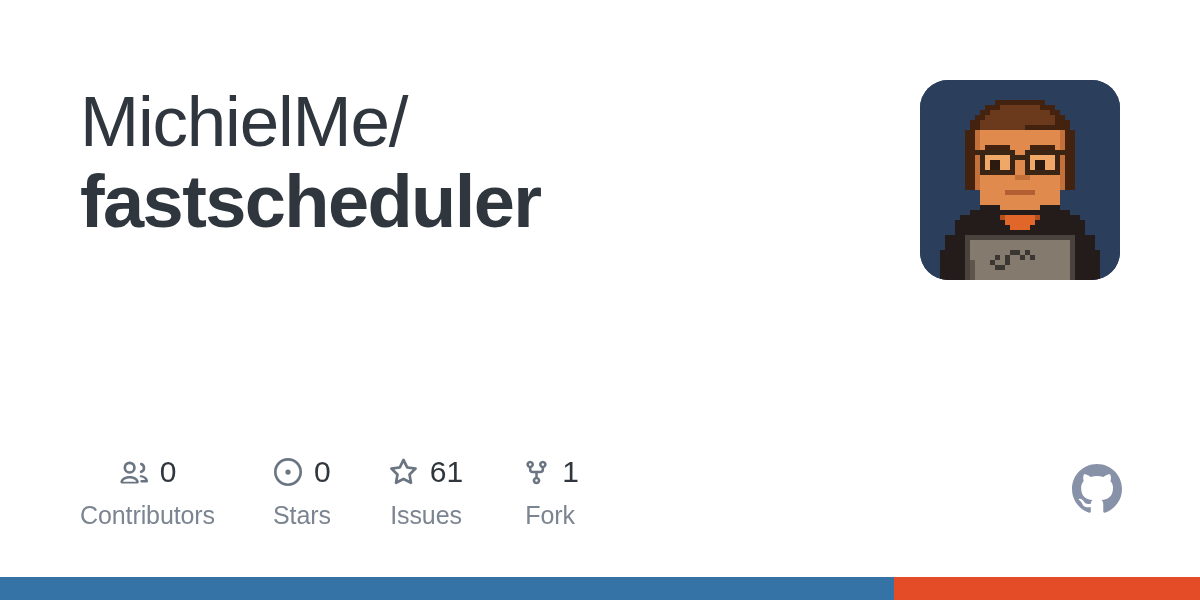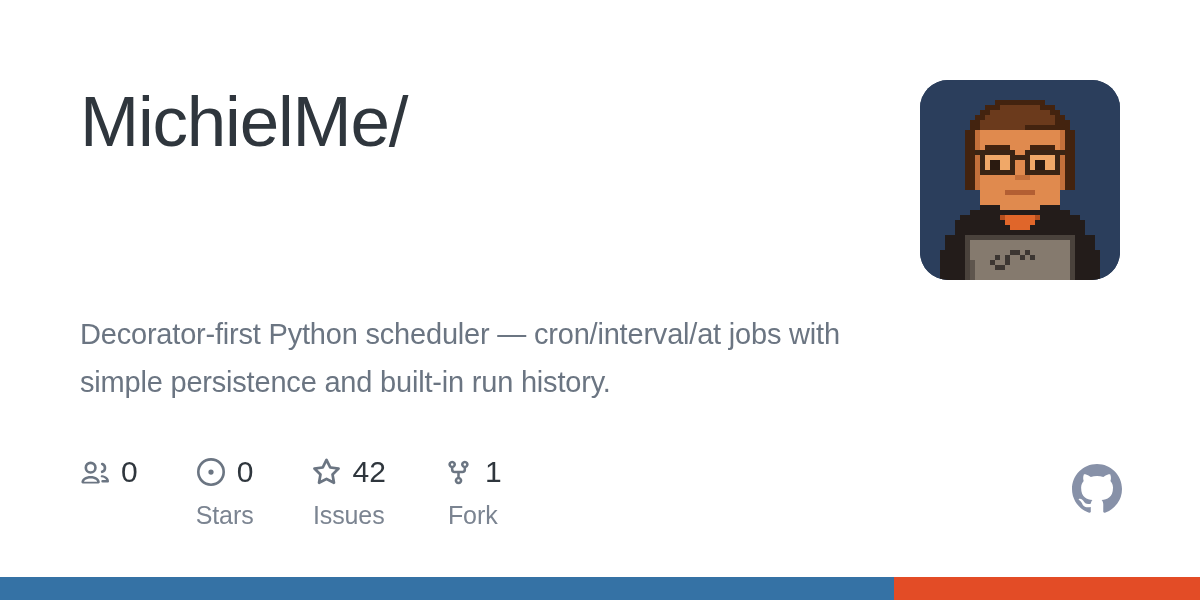--- a/index.html
+++ b/index.html
@@ -140,37 +140,38 @@
   }
   .langbar-seg { height: 100%; }
 </style>
 </head>
 <body>
 
 <div class="card">
 
   <div class="title-block">
     <div class="owner-line">MichielMe/</div>
-  </div>
-
-  <div class="description">Decorator-first Python scheduler — cron/interval/at jobs with simple persistence and built-in run history.</div>
+    <div class="repo-line">fastscheduler</div>
+  </div>
+
 
   <div class="stats">
 
     <div class="stat">
       <div class="stat-top">
         <span class="stat-icon">
           <svg width="28" height="28" viewBox="0 0 16 16" fill="currentColor" aria-hidden="true">
             <path d="M5.5 3.5a2 2 0 1 1 0 4 2 2 0 0 1 0-4Zm0-1.5a3.5 3.5 0 1 0 0 7 3.5 3.5 0 0 0 0-7Zm0 8.25c-2.9 0-5.25 1.57-5.25 3.5 0 .41.34.75.75.75h9c.41 0 .75-.34.75-.75 0-1.93-2.35-3.5-5.25-3.5Zm0 1.5c2.2 0 3.6 1.06 3.7 1.75h-7.4c.1-.69 1.5-1.75 3.7-1.75Z"></path>
             <path d="M11.4 3.19a.75.75 0 0 1 .95-.47 3.1 3.1 0 0 1 0 5.87.75.75 0 1 1-.48-1.42 1.6 1.6 0 0 0 0-3.03.75.75 0 0 1-.47-.95Z"></path>
             <path d="M11.25 10.5a.75.75 0 0 1 .83-.66c2.2.25 3.92 1.62 3.92 3.41 0 .41-.34.75-.75.75h-2.9a.75.75 0 0 1 0-1.5h2.03c-.3-.72-1.37-1.32-2.47-1.45a.75.75 0 0 1-.66-.55Z"></path>
           </svg>
         </span>
         <span class="stat-value">0</span>
       </div>
+      <div class="stat-label">Contributors</div>
     </div>
 
     <div class="stat">
       <div class="stat-top">
         <span class="stat-icon">
           <svg width="28" height="28" viewBox="0 0 16 16" fill="currentColor" aria-hidden="true">
             <path d="M8 9.5a1.5 1.5 0 1 0 0-3 1.5 1.5 0 0 0 0 3Z"></path>
             <path d="M8 0a8 8 0 1 1 0 16A8 8 0 0 1 8 0Zm0 1.5a6.5 6.5 0 1 0 0 13 6.5 6.5 0 0 0 0-13Z"></path>
           </svg>
         </span>
@@ -179,21 +180,21 @@
       <div class="stat-label">Stars</div>
     </div>
 
     <div class="stat">
       <div class="stat-top">
         <span class="stat-icon">
           <svg width="29" height="29" viewBox="0 0 16 16" fill="currentColor" aria-hidden="true">
             <path d="M8 .25a.75.75 0 0 1 .67.418l1.882 3.815 4.21.612a.75.75 0 0 1 .416 1.279l-3.046 2.97.719 4.192a.75.75 0 0 1-1.088.791L8 12.347l-3.766 1.98a.75.75 0 0 1-1.088-.79l.72-4.194L.818 6.374a.75.75 0 0 1 .416-1.28l4.21-.611L7.329.668A.75.75 0 0 1 8 .25Zm0 2.445L6.615 5.5a.75.75 0 0 1-.564.41l-3.097.45 2.24 2.184a.75.75 0 0 1 .216.664l-.528 3.084 2.769-1.456a.75.75 0 0 1 .698 0l2.77 1.456-.53-3.084a.75.75 0 0 1 .216-.664l2.24-2.183-3.096-.45a.75.75 0 0 1-.564-.41L8 2.694Z"></path>
           </svg>
         </span>
-        <span class="stat-value">42</span>
+        <span class="stat-value">61</span>
       </div>
       <div class="stat-label">Issues</div>
     </div>
 
     <div class="stat">
       <div class="stat-top">
         <span class="stat-icon">
           <svg width="27" height="27" viewBox="0 0 16 16" fill="currentColor" aria-hidden="true">
             <path d="M5 5.372v.878c0 .414.336.75.75.75h4.5a.75.75 0 0 0 .75-.75v-.878a2.25 2.25 0 1 1 1.5 0v.878a2.25 2.25 0 0 1-2.25 2.25h-1.5v2.128a2.251 2.251 0 1 1-1.5 0V8.5h-1.5A2.25 2.25 0 0 1 3.5 6.25v-.878a2.25 2.25 0 1 1 1.5 0ZM5 3.25a.75.75 0 1 0-1.5 0 .75.75 0 0 0 1.5 0Zm6.75.75a.75.75 0 1 0 0-1.5.75.75 0 0 0 0 1.5Zm-3 8.75a.75.75 0 1 0-1.5 0 .75.75 0 0 0 1.5 0Z"></path>
           </svg>

